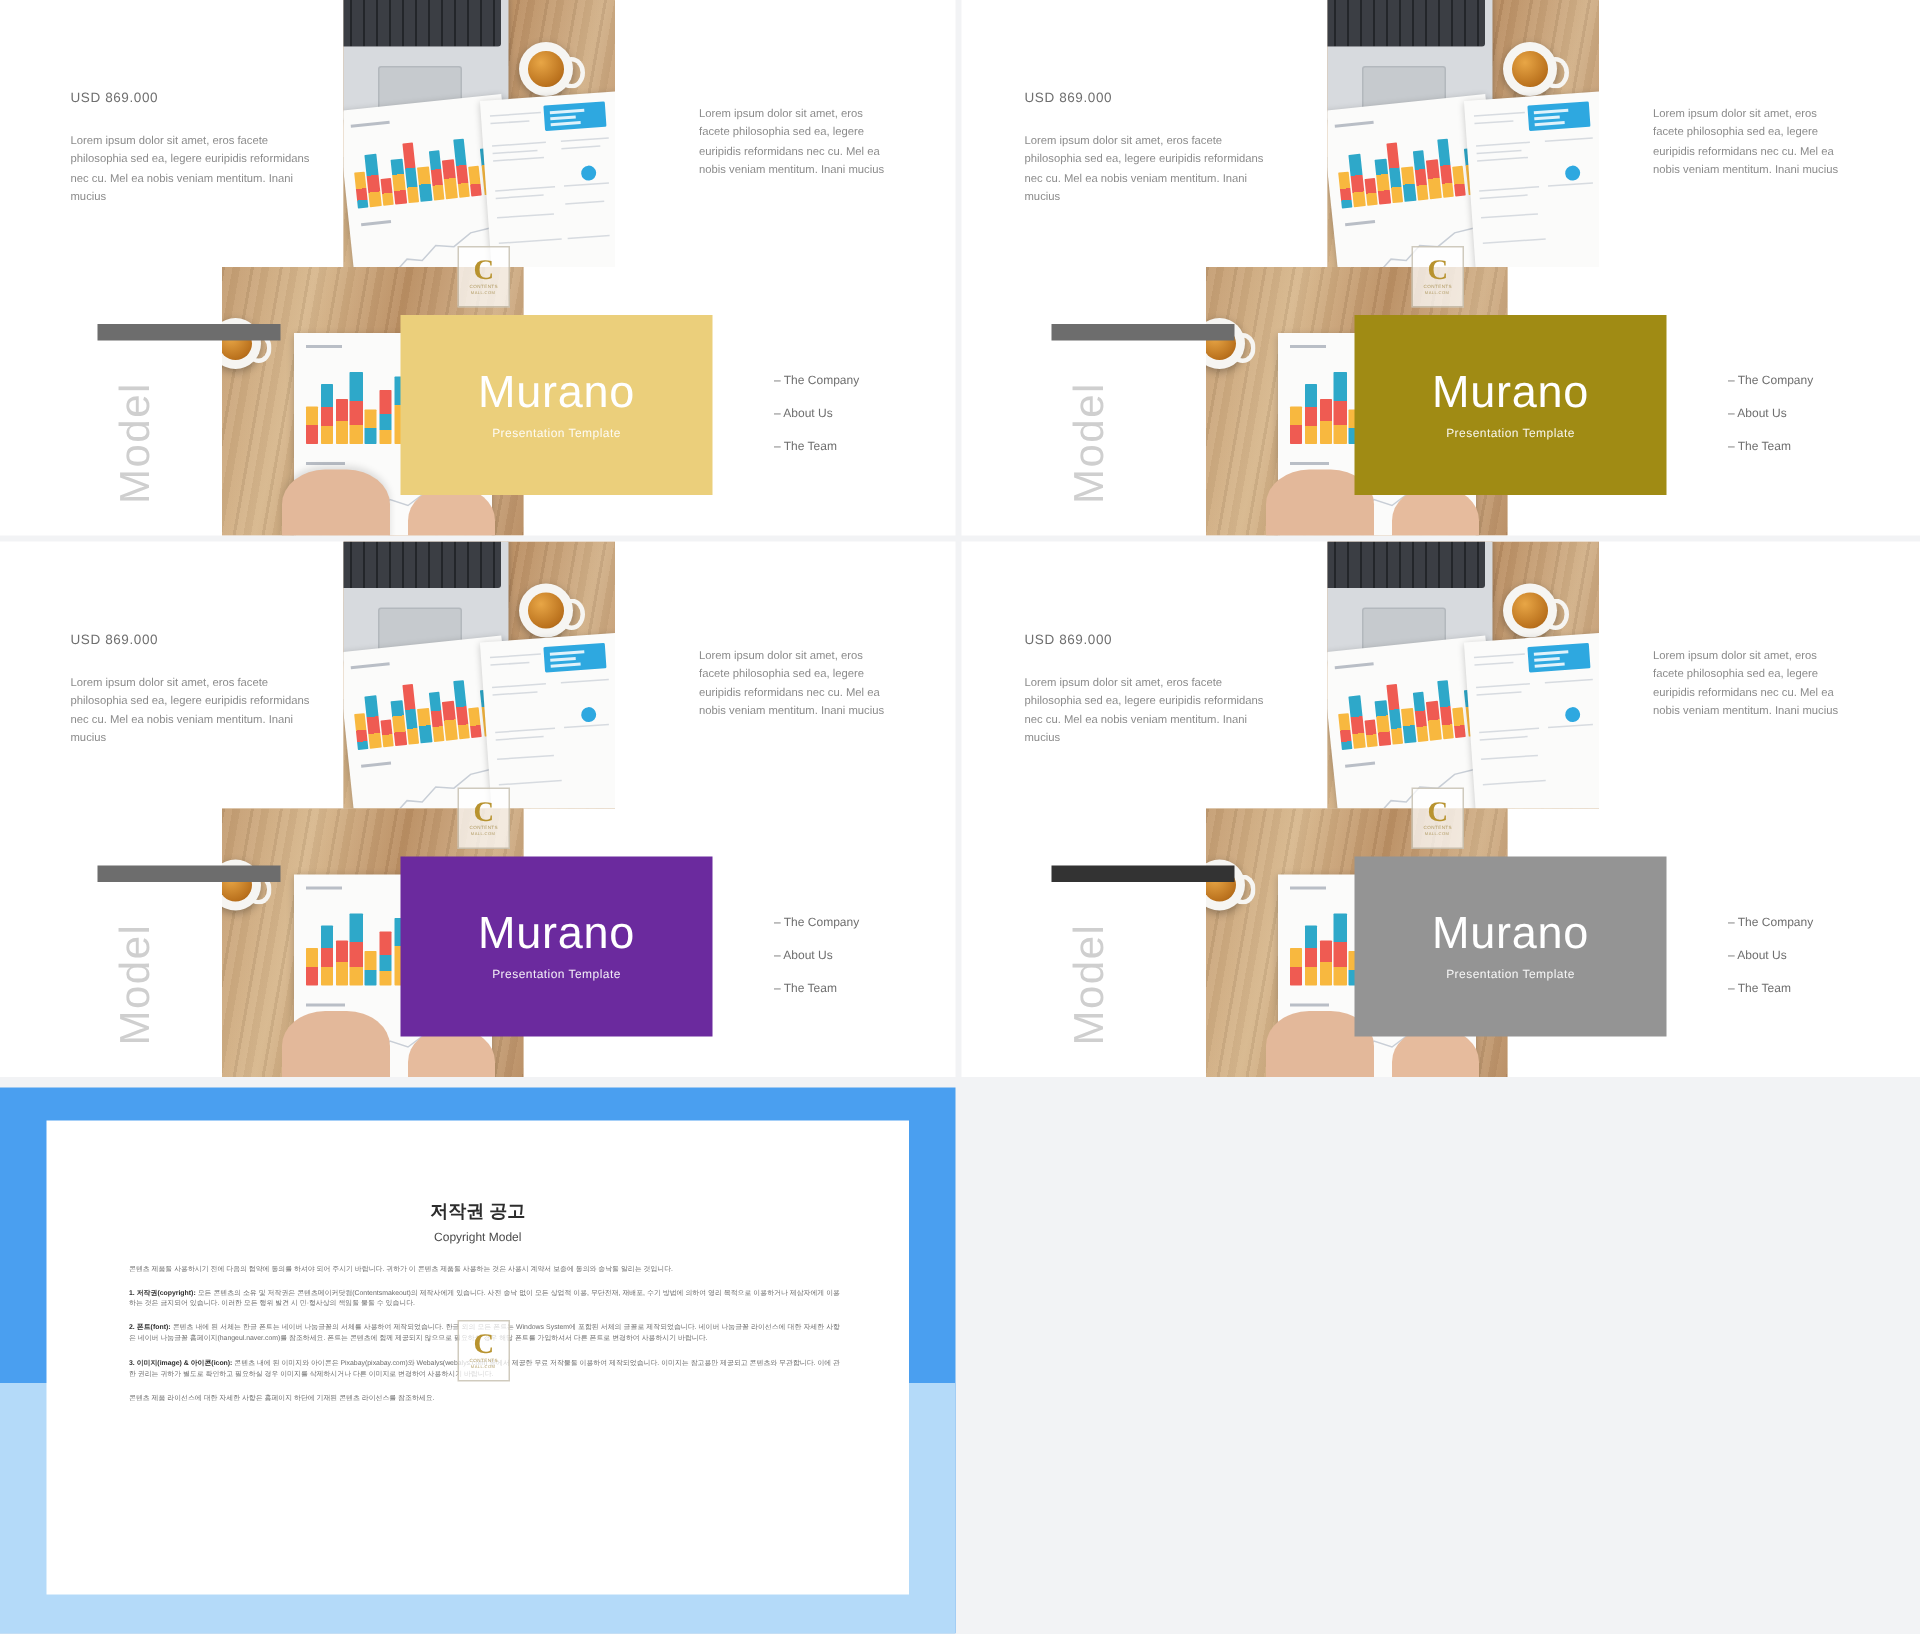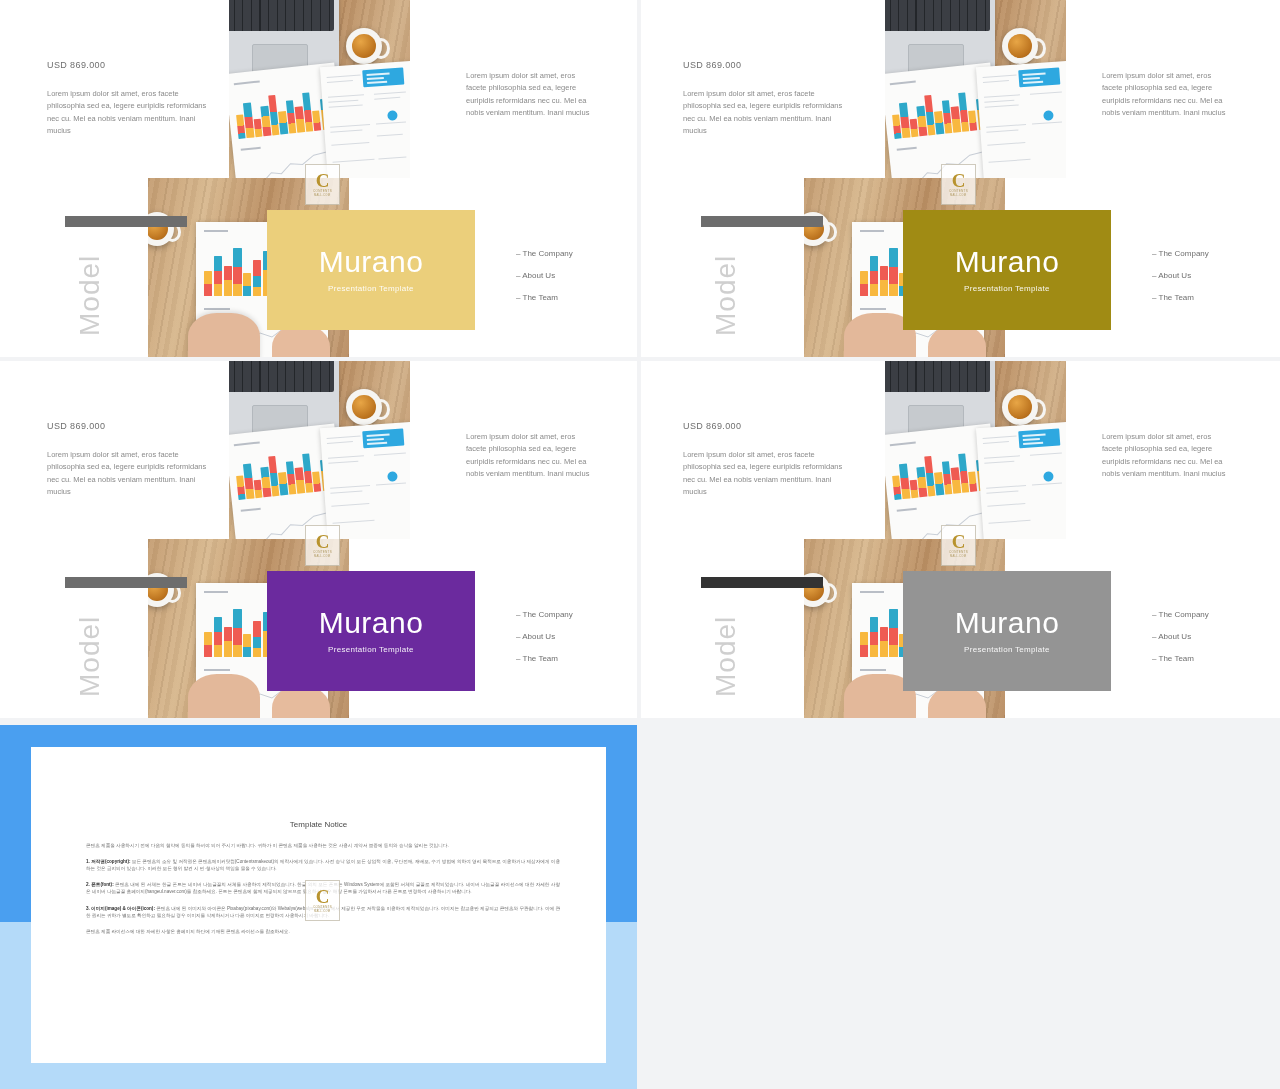--- a/index.html
+++ b/index.html
@@ -617,21 +617,22 @@
       <div class="c" style="font-size:19px;">C</div>
       <div class="w1" style="font-size:3.4px;">CONTENTS</div>
       <div class="w2" style="font-size:3px;">MALL.COM</div>
     </div>
   </div>
 </div>
 
 <div class="copy-slide">
   <div class="lower"></div>
   <div class="copy-sheet">
-    <div class="copy-subtitle" style="font-size:8px;">Template Notice</div>
+    <div class="copy-title" style="font-size:12px;">저작권 공고</div>
+    <div class="copy-subtitle" style="font-size:8px;">Copyright Model</div>
     <div class="copy-body" style="font-size:4.6px;">
       <p>
         <span>콘텐츠 제품을 사용하시기 전에 다음의 협약에 동의를 하셔야 되어 주시기 바랍니다. 귀하가 이 콘텐츠 제품을 사용하는 것은 사용시 계약서 보증에 동의와 승낙을 알리는 것입니다.</span>
       </p>
       <p>
         <b>1. 저작권(copyright):</b>
         <span>모든 콘텐츠의 소유 및 저작권은 콘텐츠메이커닷컴(Contentsmakeout)의 제작사에게 있습니다. 사전 승낙 없이 모든 상업적 이용, 무단전재, 재배포, 수기 방법에 의하여 영리 목적으로 이용하거나 제삼자에게 이용하는 것은 금지되어 있습니다. 이러한 모든 행위 발견 시 민·형사상의 책임을 물을 수 있습니다.</span>
       </p>
       <p>
         <b>2. 폰트(font):</b>

